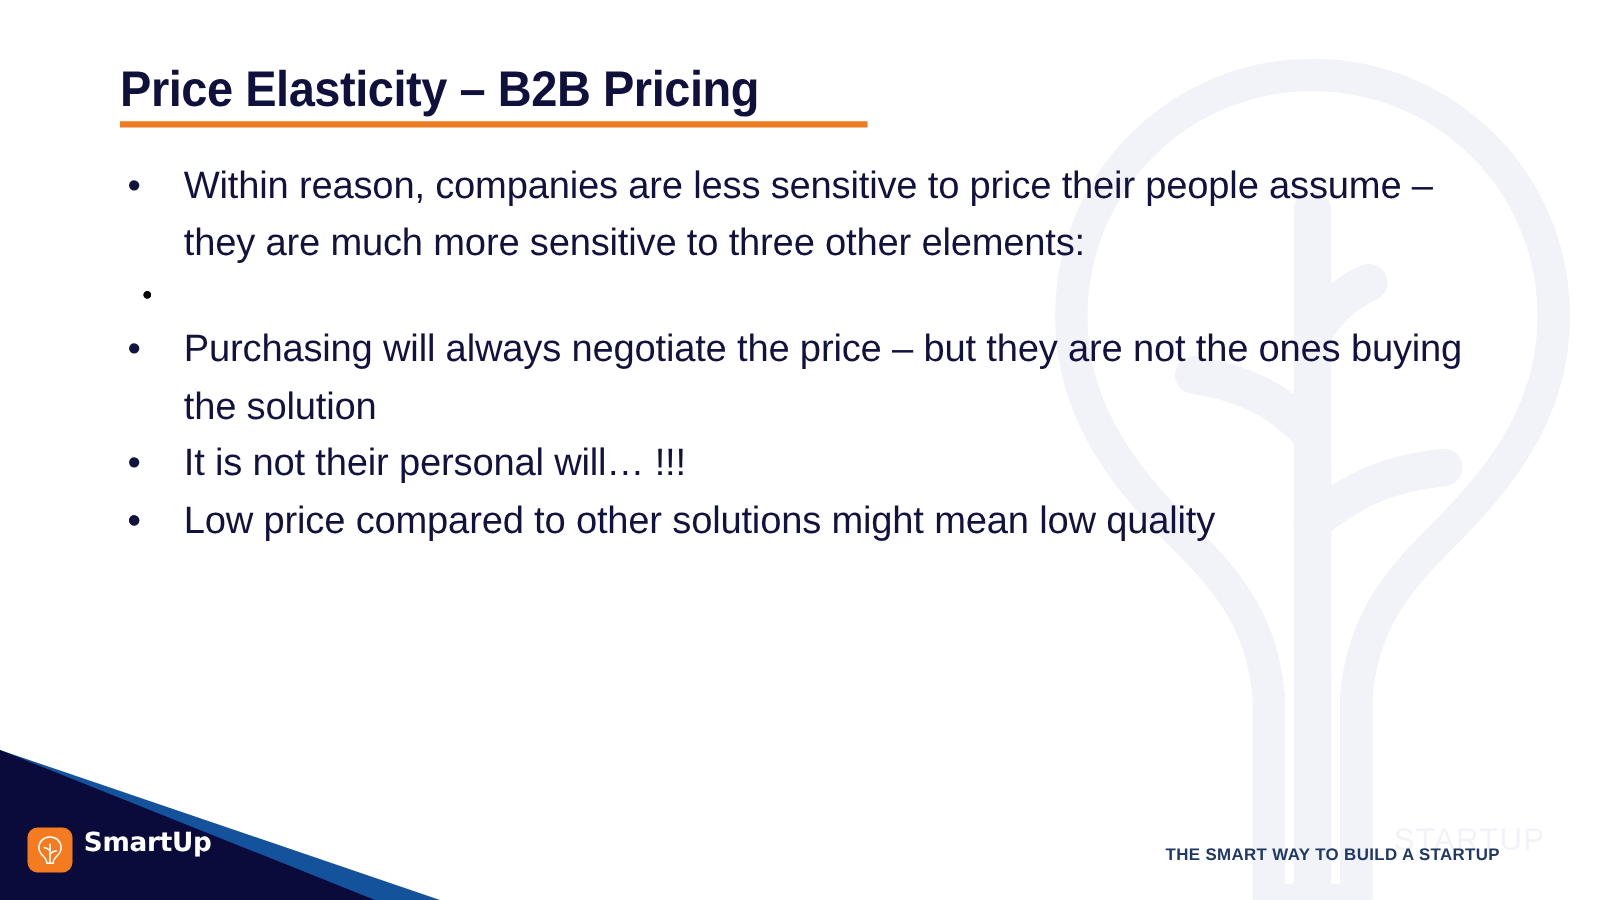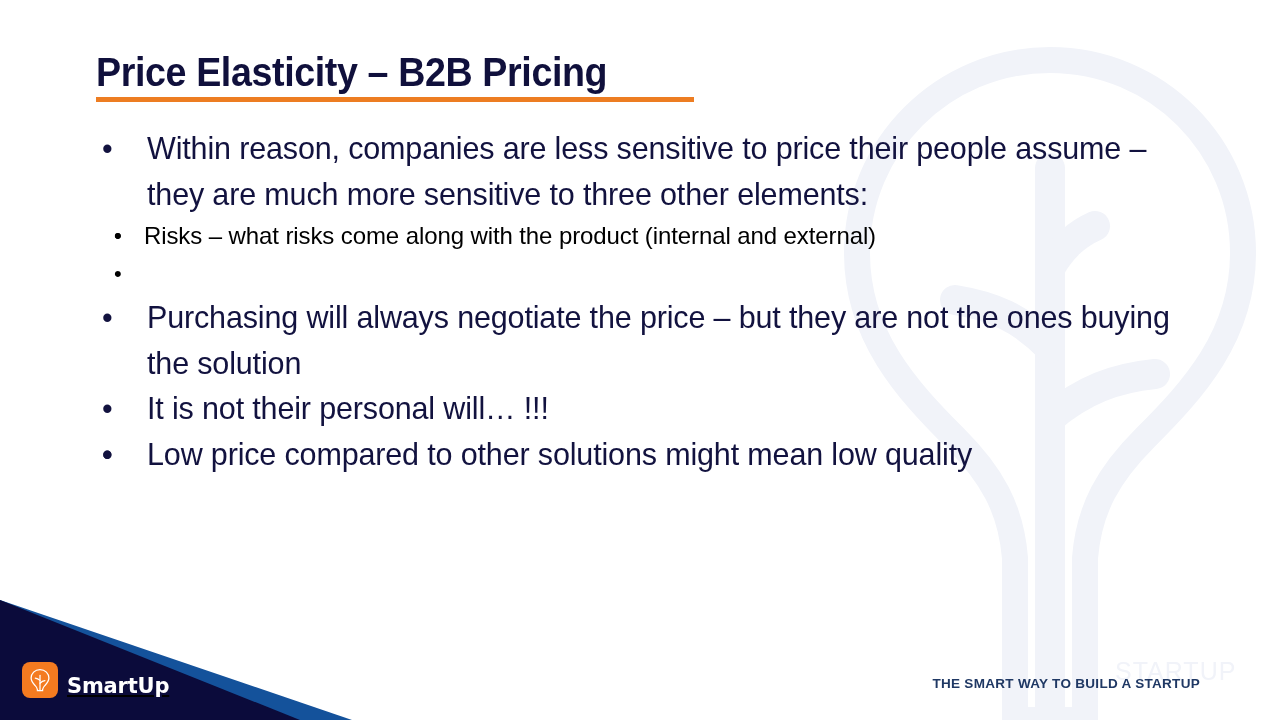--- a/index.html
+++ b/index.html
@@ -120,23 +120,22 @@
     width: 420px;
     height: 120px;
     z-index: 4;
   }
   #logo-lockup {
     position: absolute;
     left: 22px;
     bottom: 22px;
     z-index: 5;
     display: flex;
-    align-items: flex-end;
+    align-items: flex-start;
     gap: 9px;
-    text-decoration: underline;
   }
   #logo-mark {
     width: 36px;
     height: 36px;
     border-radius: 8px;
     background: #F47B20;
     display: flex;
     align-items: center;
     justify-content: center;
   }
@@ -200,21 +199,20 @@
         <span class="b1">•</span>
         <span>Within reason, companies are less sensitive to price their people assume – they are much more sensitive to three other elements:</span>
       </li>
 
       <ul class="lvl2">
         <li class="lvl2">
           <span class="b2">•</span>
         </li>
         <li class="lvl2">
           <span class="b2">•</span>
-          <span>Risks – what risks come along with the product (internal and external)</span>
         </li>
         <li class="lvl2">
           <span class="b2">•</span>
         </li>
       </ul>
 
       <div class="spacer-line"></div>
 
       <li class="lvl1">
         <span class="b1">•</span>

